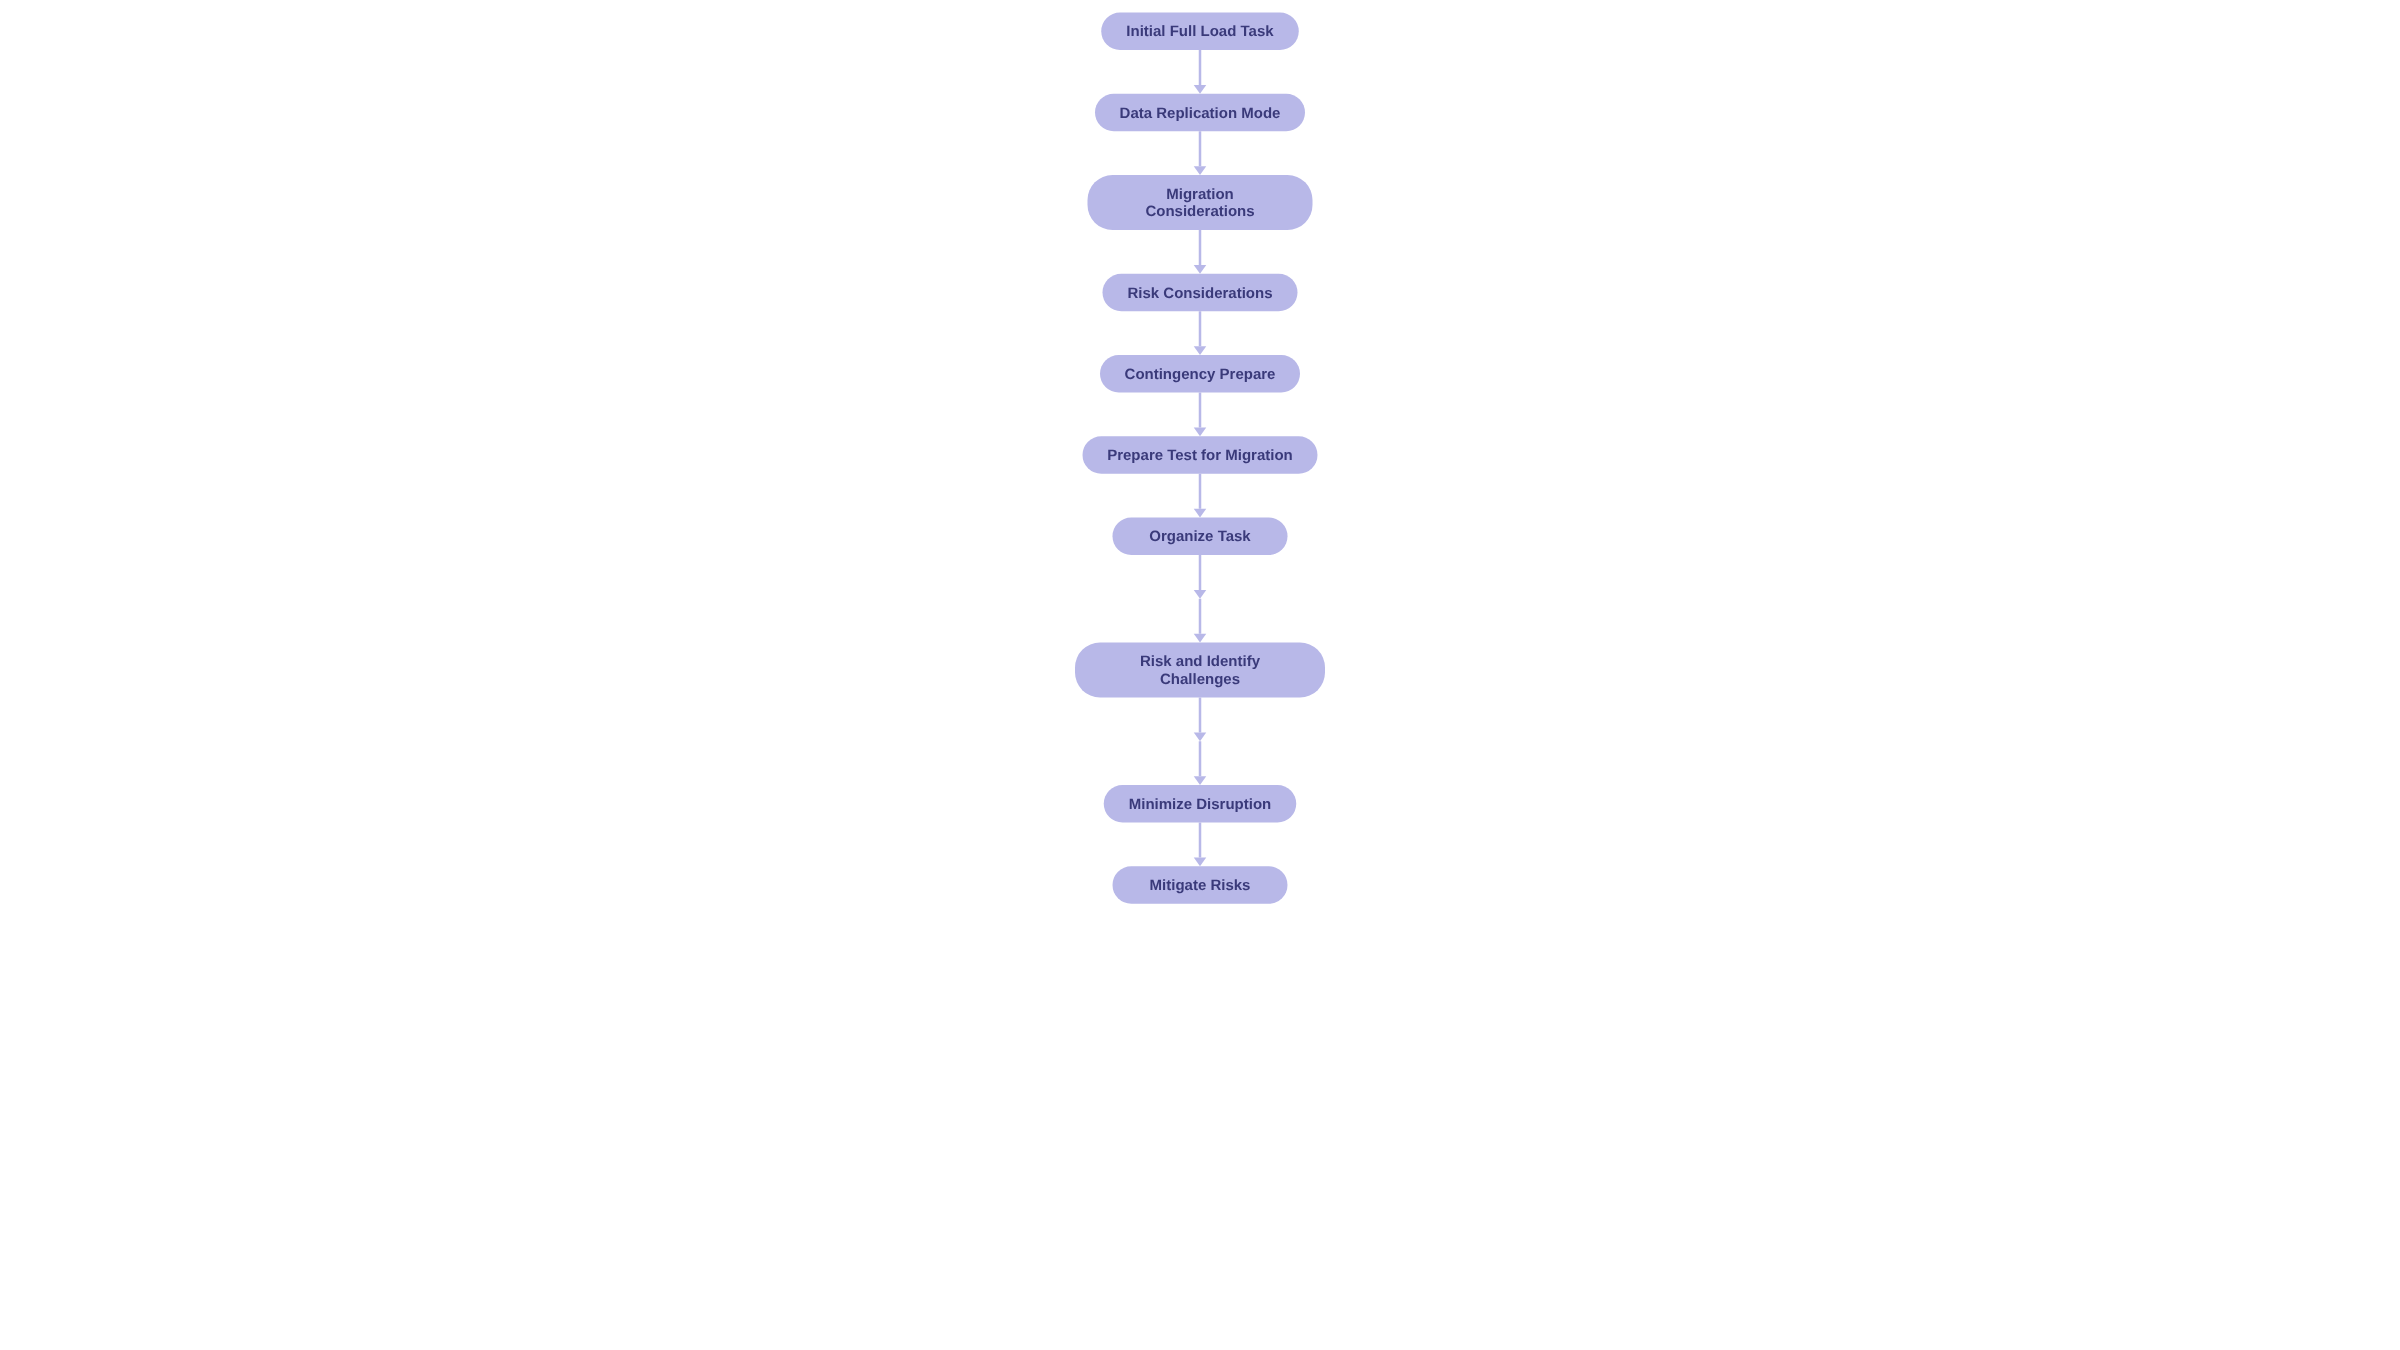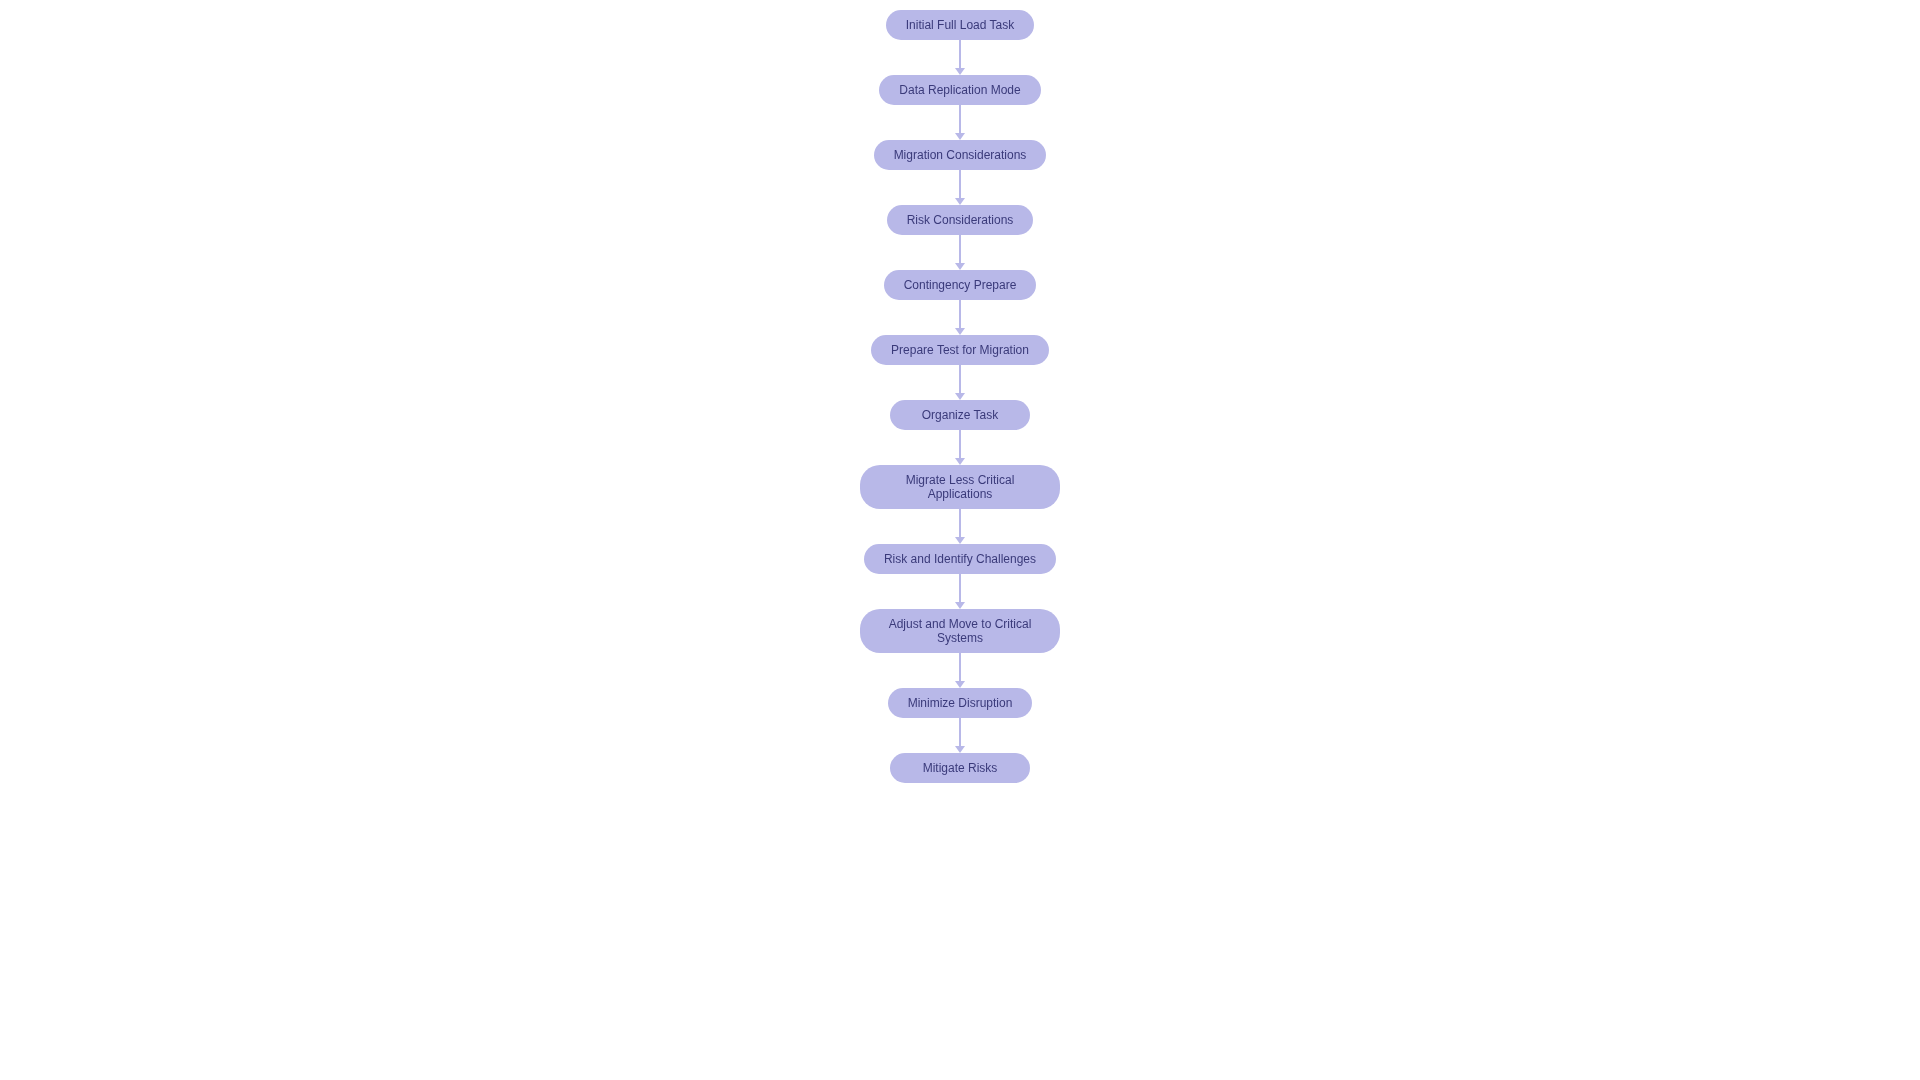--- a/index.html
+++ b/index.html
@@ -1,18 +1,19 @@
 <!DOCTYPE html>
 <html><head>
   <meta charset="utf-8">
   <style>
     * {
       margin: 0;
       padding: 0;
       box-sizing: border-box;
+      font-weight: bold;
     }
 
     body {
       width: 1920px;
       height: 1080px;
       background: #ffffff;
       font-family: Arial, sans-serif;
       overflow: hidden;
     }
 
@@ -124,41 +125,35 @@
 
   <div class="flow-node">
     <span>Organize Task</span>
   </div>
 
   <div class="connector">
     <div class="connector-line"></div>
     <div class="connector-arrow"></div>
   </div>
 
-  <div class="flow-node wide">
-    <span>Migrate Less Critical Applications</span>
-  </div>
 
   <div class="connector">
     <div class="connector-line"></div>
     <div class="connector-arrow"></div>
   </div>
 
   <div class="flow-node wide">
     <span>Risk and Identify Challenges</span>
   </div>
 
   <div class="connector">
     <div class="connector-line"></div>
     <div class="connector-arrow"></div>
   </div>
 
-  <div class="flow-node wide">
-    <span>Adjust and Move to Critical Systems</span>
-  </div>
 
   <div class="connector">
     <div class="connector-line"></div>
     <div class="connector-arrow"></div>
   </div>
 
   <div class="flow-node">
     <span>Minimize Disruption</span>
   </div>
 

